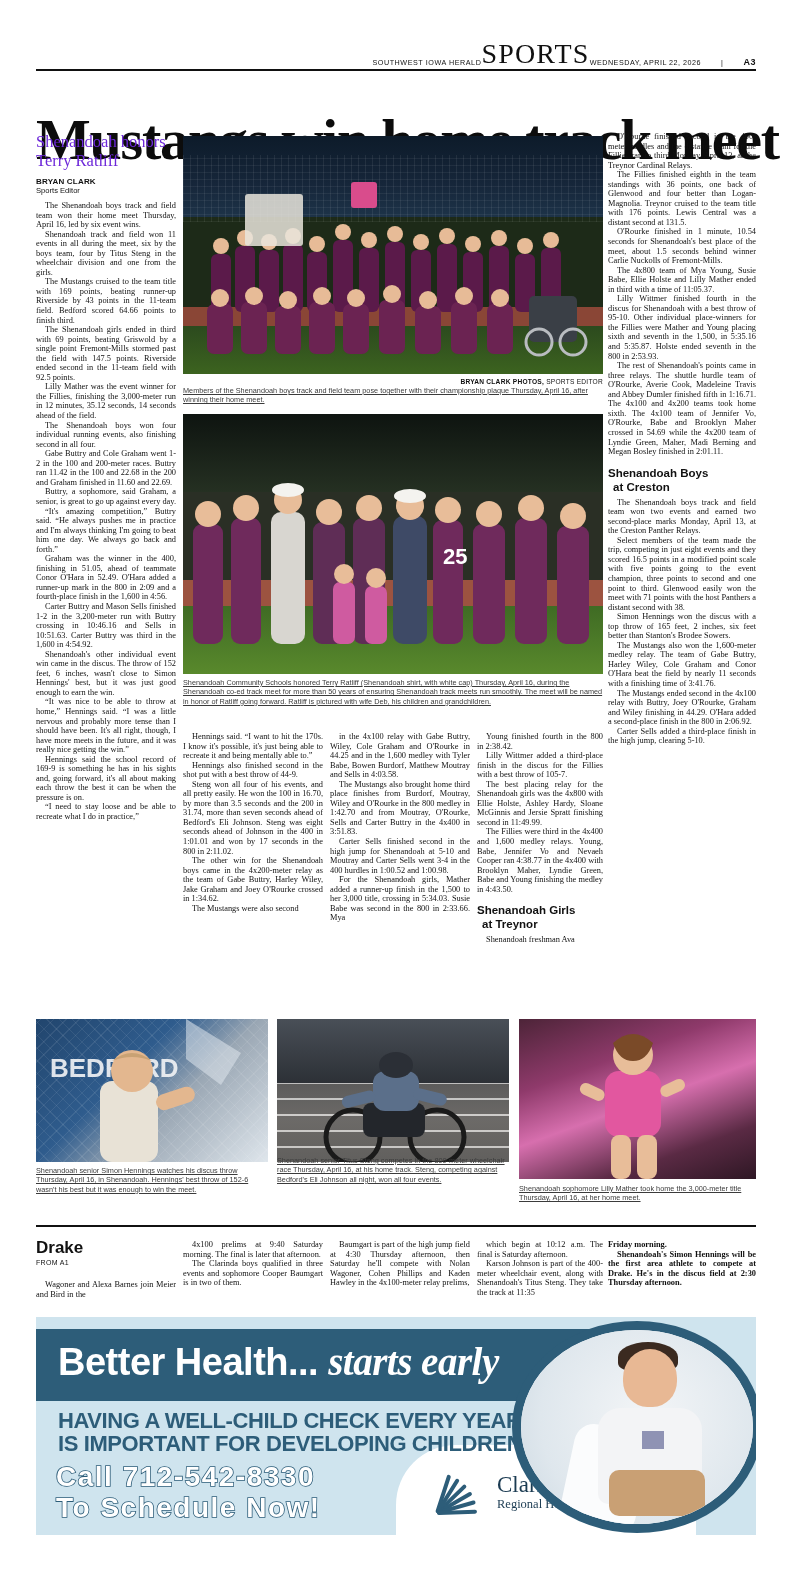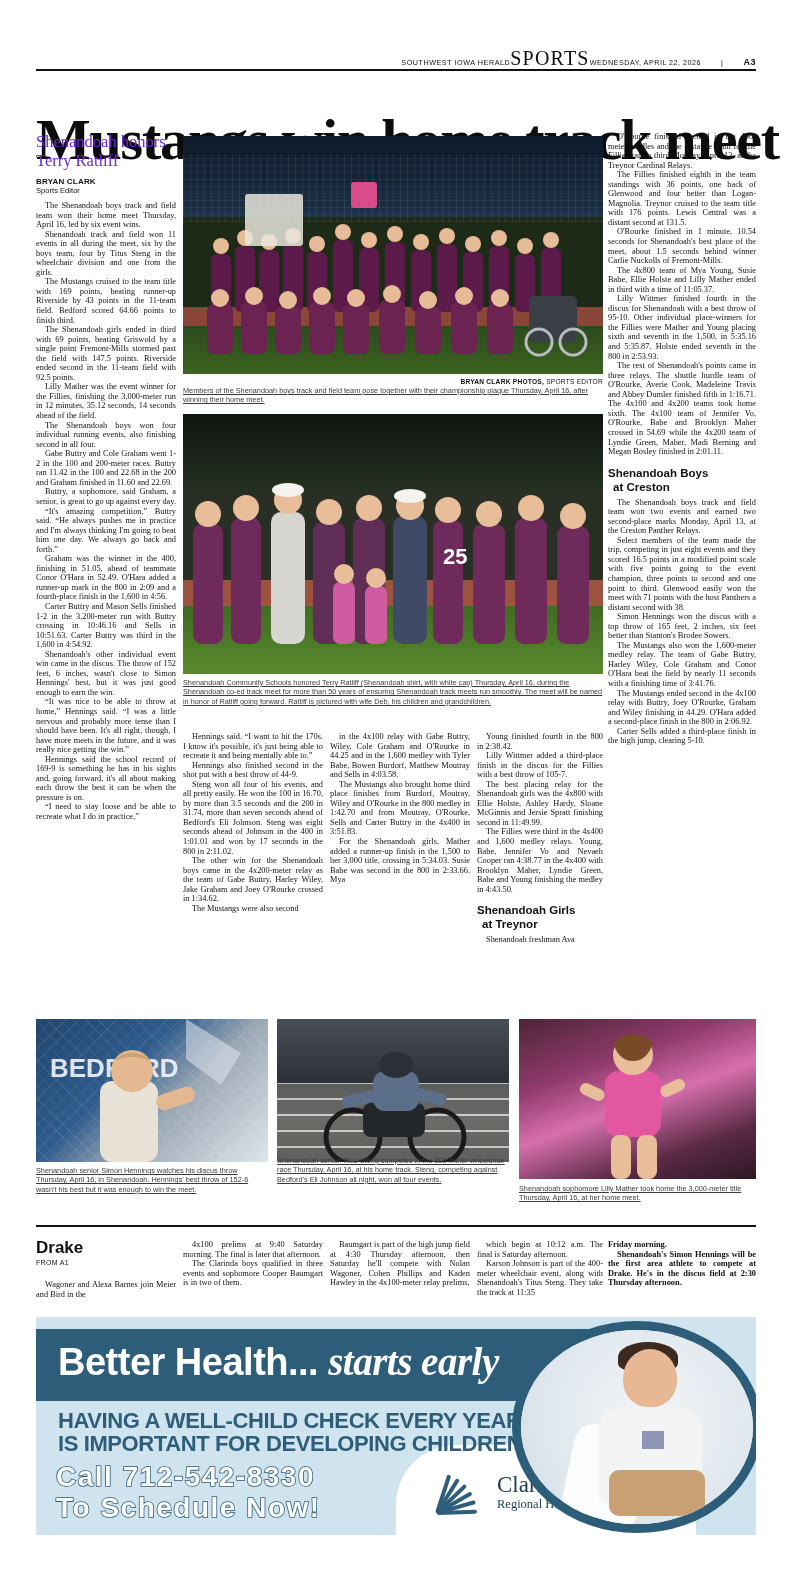--- a/index.html
+++ b/index.html
@@ -18,21 +18,21 @@
     position: absolute; left: 36px; top: 46px; width: 720px; height: 22px;
     display: flex; align-items: flex-end; justify-content: flex-end;
   }
   .mast-left {
     font-family: "Liberation Sans", sans-serif;
     font-size: 7.2px; letter-spacing: .55px; color:#111; text-transform: uppercase;
     padding-bottom: 1px;
   }
   .mast-center {
     font-family: "Liberation Serif", serif;
-    font-size: 20px; letter-spacing: 1.2px; color:#111;
+    font-size: 28px; letter-spacing: 1.2px; color:#111;
     line-height: 1;
   }
   .mast-right {
     font-family: "Liberation Sans", sans-serif;
     font-size: 7.2px; letter-spacing: .5px; color:#111; text-transform: uppercase;
     padding-bottom: 1px; display:flex; gap:20px; align-items:flex-end;
   }
   .mast-right .pageno { font-weight: bold; font-size: 9px; }
   .mast-rule {
     position: absolute; left:36px; top:69px; width:720px; height:1.6px; background:#111;
@@ -378,20 +378,21 @@
     <p>Hennings said. “I want to hit the 170s. I know it's possible, it's just being able to recreate it and being mentally able to.”</p>
     <p>Hennings also finished second in the shot put with a best throw of 44-9.</p>
     <p>Steng won all four of his events, and all pretty easily. He won the 100 in 16.70, by more than 3.5 seconds and the 200 in 31.74, more than seven seconds ahead of Bedford's Eli Johnson. Steng was eight seconds ahead of Johnson in the 400 in 1:01.01 and won by 17 seconds in the 800 in 2:11.02.</p>
     <p>The other win for the Shenandoah boys came in the 4x200-meter relay as the team of Gabe Buttry, Harley Wiley, Jake Graham and Joey O'Rourke crossed in 1:34.62.</p>
     <p>The Mustangs were also second</p>
   </div>
 
   <div class="col body-text" style="left:330px; top:732px; width:140px;">
     <p>in the 4x100 relay with Gabe Buttry, Wiley, Cole Graham and O'Rourke in 44.25 and in the 1,600 medley with Tyler Babe, Bowen Burdorf, Matthew Moutray and Sells in 4:03.58.</p>
     <p>The Mustangs also brought home third place finishes from Burdorf, Moutray, Wiley and O'Rourke in the 800 medley in 1:42.70 and from Moutray, O'Rourke, Sells and Carter Buttry in the 4x400 in 3:51.83.</p>
+    <p>Carter Sells finished second in the high jump for Shenandoah at 5-10 and Moutray and Carter Sells went 3-4 in the 400 hurdles in 1:00.52 and 1:00.98.</p>
     <p>For the Shenandoah girls, Mather added a runner-up finish in the 1,500 to her 3,000 title, crossing in 5:34.03. Susie Babe was second in the 800 in 2:33.66. Mya</p>
   </div>
 
   <div class="col body-text" style="left:477px; top:732px; width:126px;">
     <p>Young finished fourth in the 800 in 2:38.42.</p>
     <p>Lilly Wittmer added a third-place finish in the discus for the Fillies with a best throw of 105-7.</p>
     <p>The best placing relay for the Shenandoah girls was the 4x800 with Ellie Holste, Ashley Hardy, Sloane McGinnis and Jersie Spratt finishing second in 11:49.99.</p>
     <p>The Fillies were third in the 4x400 and 1,600 medley relays. Young, Babe, Jennifer Vo and Nevaeh Cooper ran 4:38.77 in the 4x400 with Brooklyn Maher, Lyndie Green, Babe and Young finishing the medley in 4:43.50.</p>
     <div class="subhead">
       <span>Shenandoah Girls</span>

